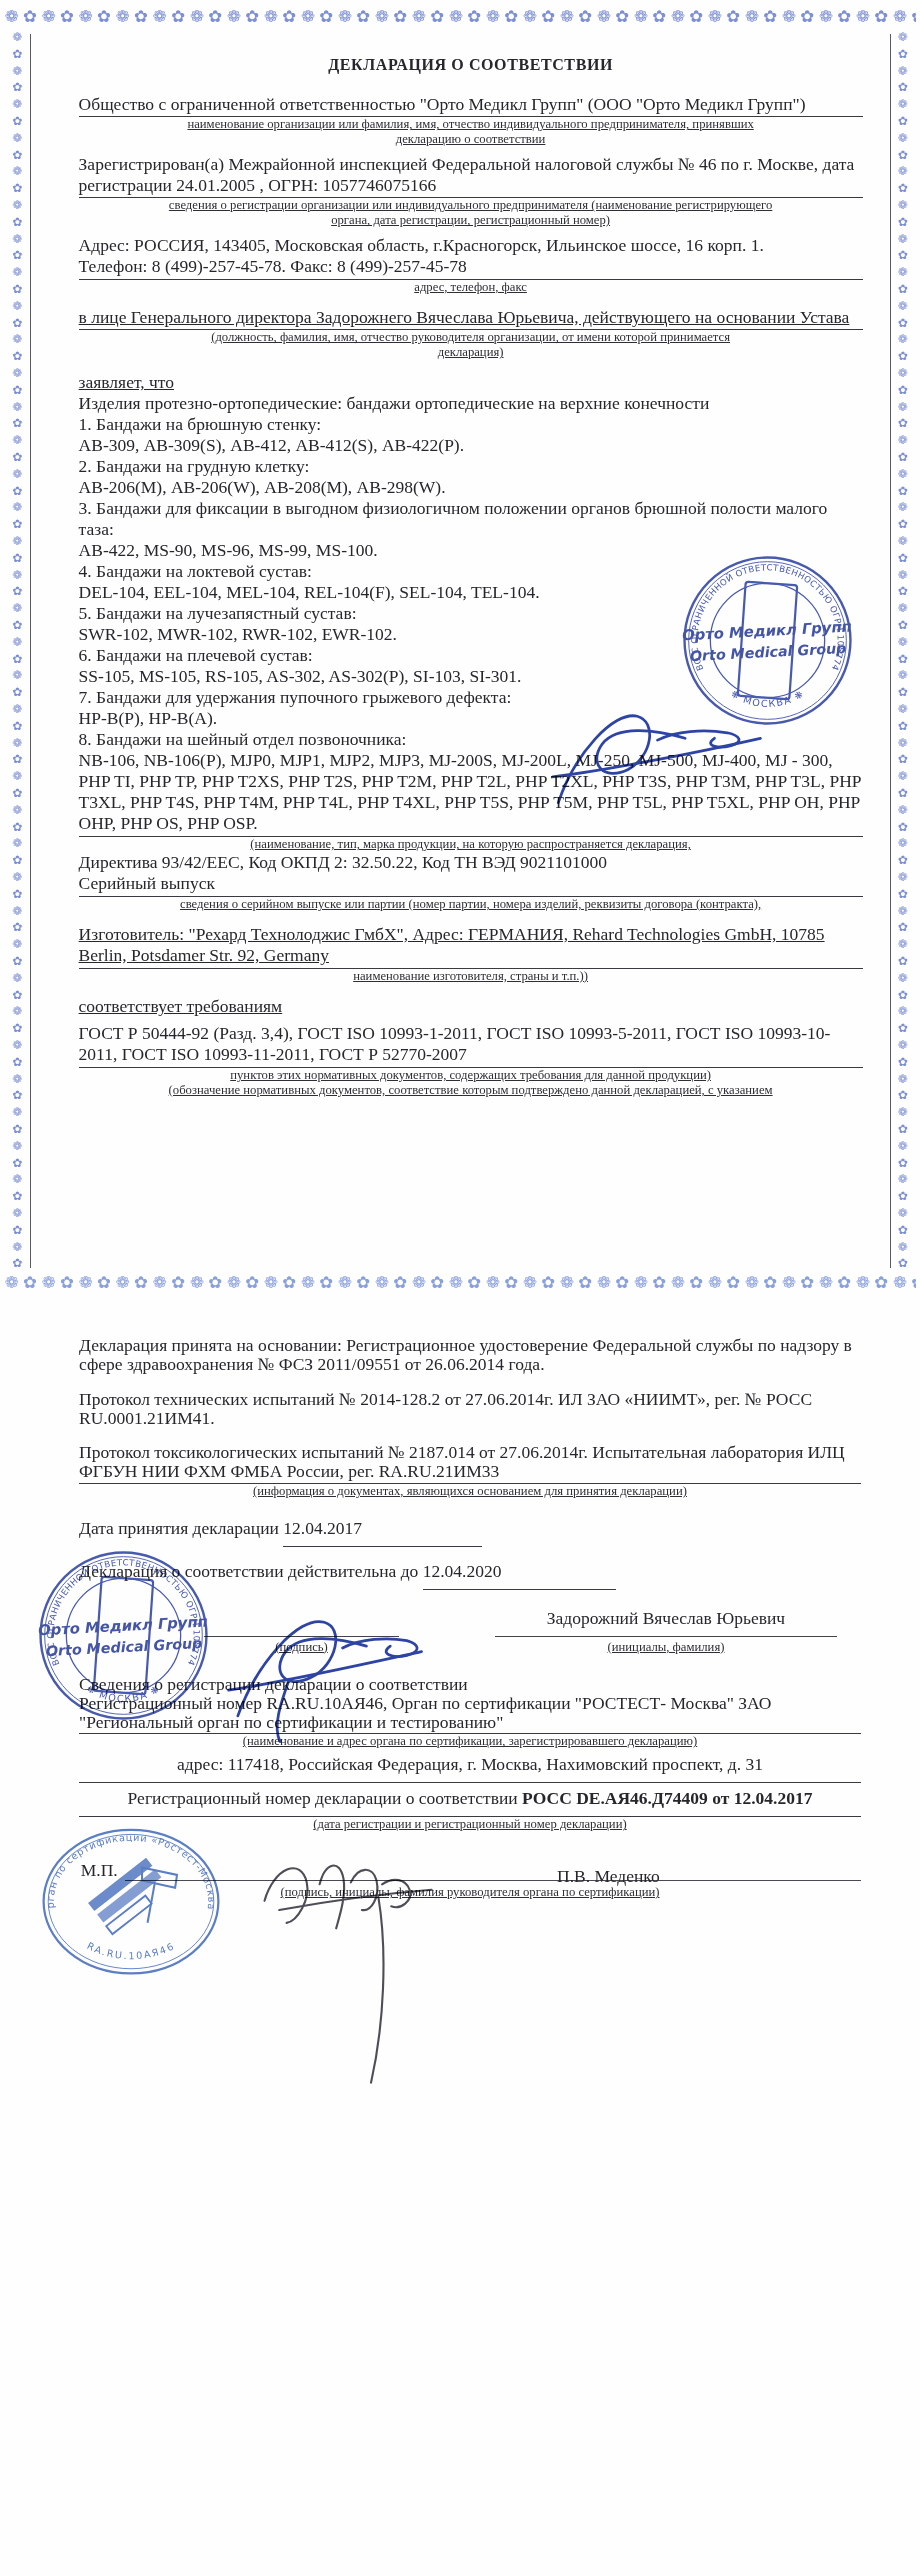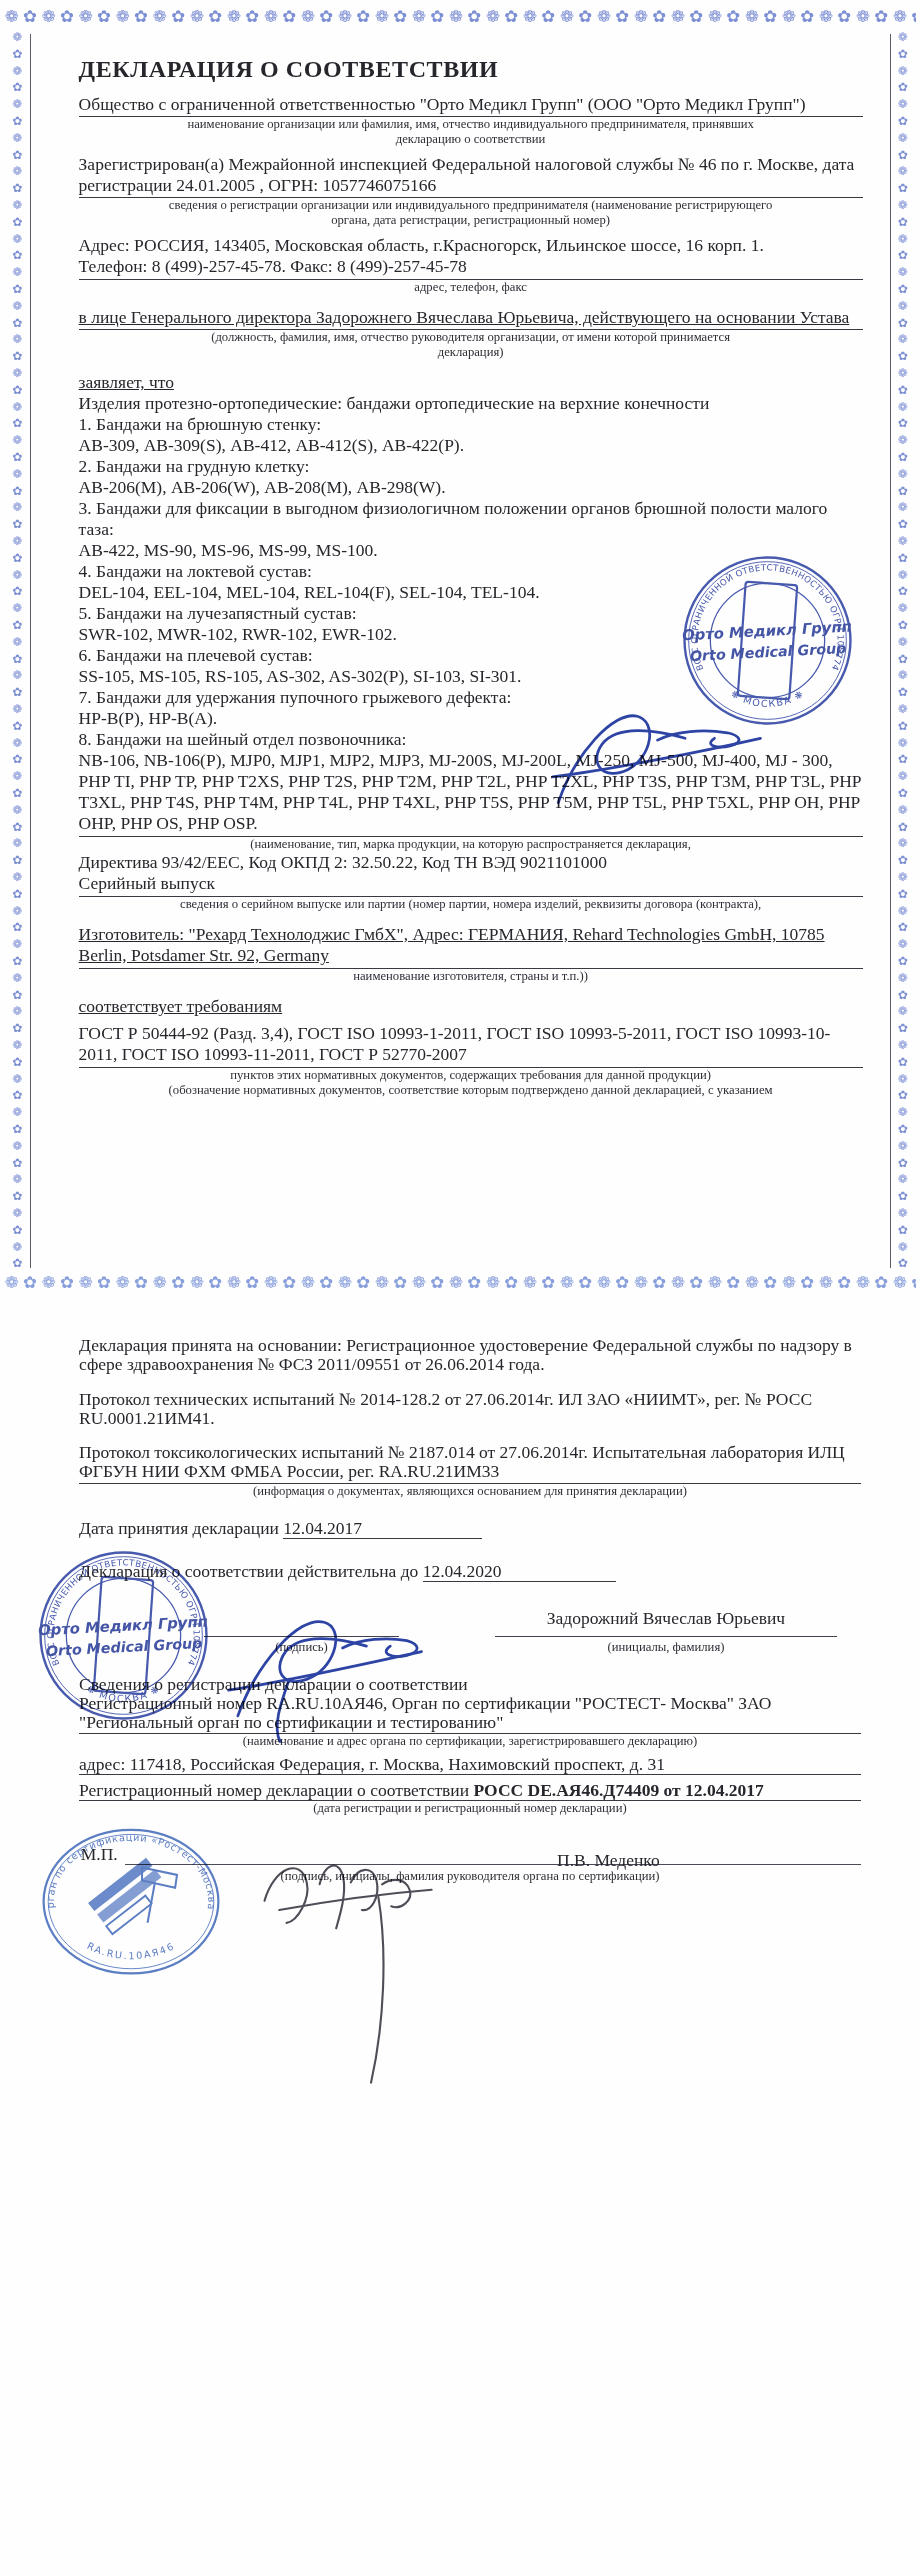--- a/index.html
+++ b/index.html
@@ -14,24 +14,24 @@
   .orn-left{top:24px;bottom:24px;left:1.8px;width:22px;writing-mode:vertical-rl;text-orientation:upright;
             font-size:12px;letter-spacing:2.8px;line-height:22px;}
   .orn-right{top:24px;bottom:24px;right:1.8px;width:22px;writing-mode:vertical-rl;text-orientation:upright;
              font-size:12px;letter-spacing:2.8px;line-height:22px;}
   .rule-left{position:absolute;top:28px;bottom:28px;left:25px;width:0;border-left:1.2px solid #565b66;}
   .rule-right{position:absolute;top:28px;bottom:28px;right:25px;width:0;border-right:1.2px solid #565b66;}
   
   .content{position:absolute;top:28px;left:74px;width:784px;}
   p{margin:0;}
   .t{font-size:17.5px;line-height:21px;}
-  .note{font-size:12.7px;line-height:15px;text-align:center;color:#2e2e36;}
+  .note{font-size:12.7px;line-height:15px;text-align:center;color:#2e2e36;text-decoration:underline;}
   .pu{border-bottom:1.3px solid #393941;padding-bottom:1.8px;}
-  .su{border-bottom:1.3px solid #393941;padding-bottom:0;}
-  .title{font-weight:bold;font-size:24px;letter-spacing:0.6px;margin:22px 0 11px;}
+  .su{border-bottom:1.3px solid #393941;padding-bottom:8px;text-align:center;}
+  .title{text-align:center;font-weight:bold;font-size:16px;letter-spacing:0.6px;margin:22px 0 20px;}
   .g{margin-top:6.4px;}
   .gg{margin-top:12px;text-decoration:underline;}
   .b{font-weight:bold;}
   .lower{position:absolute;left:79px;top:1336px;width:782px;}
   .lower .t{font-size:17.5px;line-height:19px;}
   
   .sigrow{position:relative;height:79px;margin-top:14.7px;}
   .sline1{position:absolute;left:125px;top:40px;width:195px;border-bottom:1.2px solid #42424c;}
   .snote1{position:absolute;left:125px;top:44px;width:195px;}
   .sname2{position:absolute;left:416px;top:13px;width:342px;text-align:center;}

